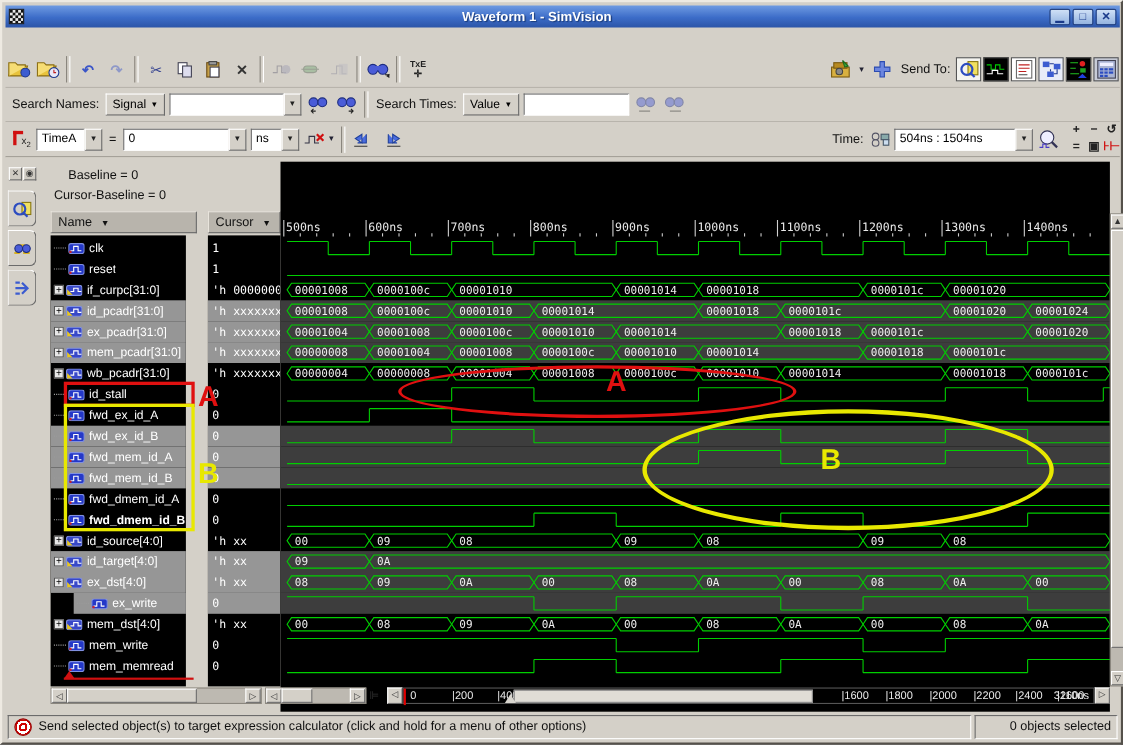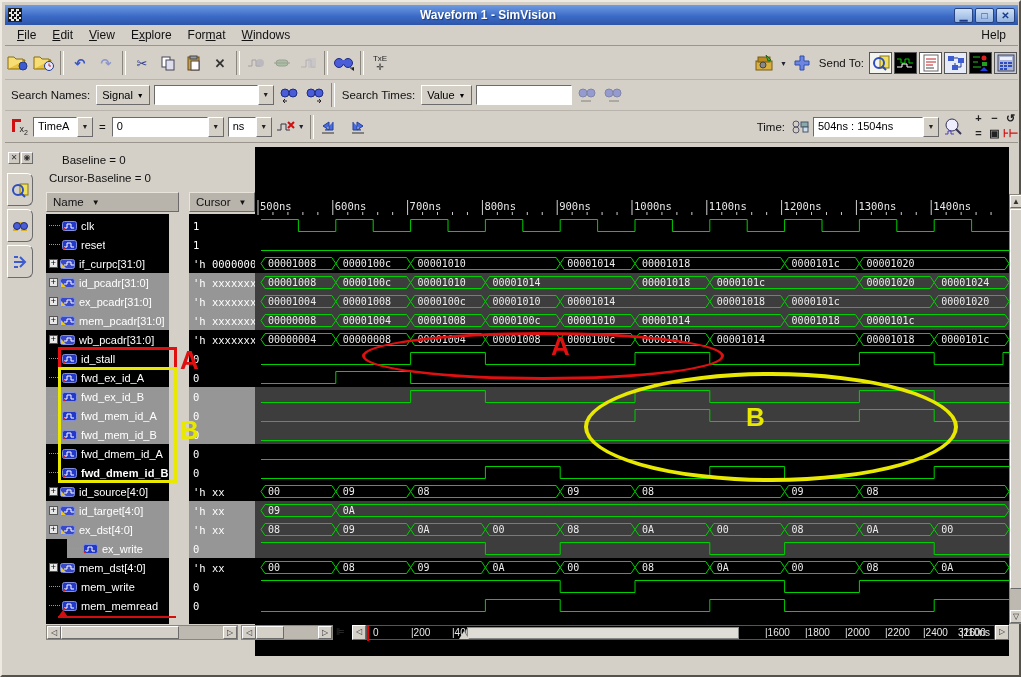--- a/index.html
+++ b/index.html
@@ -89,24 +89,20 @@
   <div class="titlebar">
     <div class="title-icon"></div>
     <span class="title-text">Waveform 1 - SimVision</span>
     <div class="win-btns">
       <div class="wbtn">▁</div>
       <div class="wbtn">□</div>
       <div class="wbtn">✕</div>
     </div>
   </div>
 
-  <div class="menubar">
-    <span id="menu-items"><span class="menu-item"><u>F</u>ile</span><span class="menu-item"><u>E</u>dit</span><span class="menu-item"><u>V</u>iew</span><span class="menu-item">E<u>x</u>plore</span><span class="menu-item">For<u>m</u>at</span><span class="menu-item"><u>W</u>indows</span></span>
-    <span class="menu-item menu-help">Help</span>
-  </div>
 
   <div class="toolbar tb1">
     <div class="tbtn">
       <svg width="22" height="18">
           <path d="M1 15 L4 6 h14 l-3 9 Z" fill="#e8c33c" stroke="#8a6d10"></path>
           <path d="M1 15 V3 h6 l2 2 h7 v2" fill="#f6dd74" stroke="#8a6d10"></path>
           <circle cx="16" cy="12" r="4" fill="#3c5cd0" stroke="#203a90"></circle>
         </svg>
     </div>
     <div class="tbtn">
@@ -160,21 +156,21 @@
       <svg width="22" height="16">
           <circle cx="6" cy="8" r="4.5" fill="#4a5cd8" stroke="#1c2c80"></circle>
           <circle cx="15" cy="8" r="4.5" fill="#4a5cd8" stroke="#1c2c80"></circle>
           <rect x="8" y="5" width="5" height="4" fill="#4a5cd8"></rect>
           <path d="M17 13 l4 0" stroke="#222"></path>
           <path d="M18 14 l3 -2 l0 4 Z" fill="#222"></path>
         </svg>
     </div>
     <div class="sep"></div>
     <div class="tbtn">
-      <div style="font-size:8px;font-weight:normal;color:#222;line-height:8px;text-align:center;">TxE<br><span style="font-size:9px;">✛</span></div>
+      <div style="font-size:8px;font-weight:bold;color:#222;line-height:8px;text-align:center;">TxE<br><span style="font-size:9px;">✛</span></div>
     </div>
     <div class="spacer"></div>
     <div class="tbtn">
       <svg width="26" height="20">
           <rect x="2" y="8" width="16" height="9" fill="#d8b040" stroke="#7a5a10"></rect>
           <rect x="4" y="4" width="12" height="5" fill="#b88a20" stroke="#7a5a10"></rect>
           <path d="M12 2 l5 5 l-3 1 Z" fill="#3aa83a" stroke="#1c6c1c"></path>
           <circle cx="9" cy="12" r="3" fill="#888" stroke="#444"></circle>
         </svg>
       <span style="font-size:7px;">▼</span>
@@ -884,14 +880,23 @@
     <div class="ann ann-rect-red" style="left:53px; top:204px; width:119px; height:23px;"></div>
     <div class="ann ann-rect-yel" style="left:53px; top:224px; width:119px; height:116px;"></div>
     <div class="ann ann-letter" style="left:175px; top:204px; color:#e01010;">A</div>
     <div class="ann ann-letter" style="left:175px; top:274px; color:#e8e800;">B</div>
     <div class="ann ann-ell-red" style="left:357px; top:189px; width:362px; height:48px;"></div>
     <div class="ann ann-letter" style="left:546px; top:190px; color:#e01010;">A</div>
     <div class="ann ann-ell-yel" style="left:579px; top:229px; width:374px; height:110px;"></div>
     <div class="ann ann-letter" style="left:741px; top:261px; color:#e8e800;">B</div>
   </div>
 
+  <div class="statusbar">
+    <div class="status-box" style="flex:1;">
+      <div class="target-ico"></div>
+      <span>Send selected object(s) to target expression calculator (click and hold for a menu of other options)</span>
+    </div>
+    <div class="status-box" style="width:130px; justify-content:flex-end;">
+      <span>0 objects selected</span>
+    </div>
+  </div>
 
 </div>
 
 </body></html>

